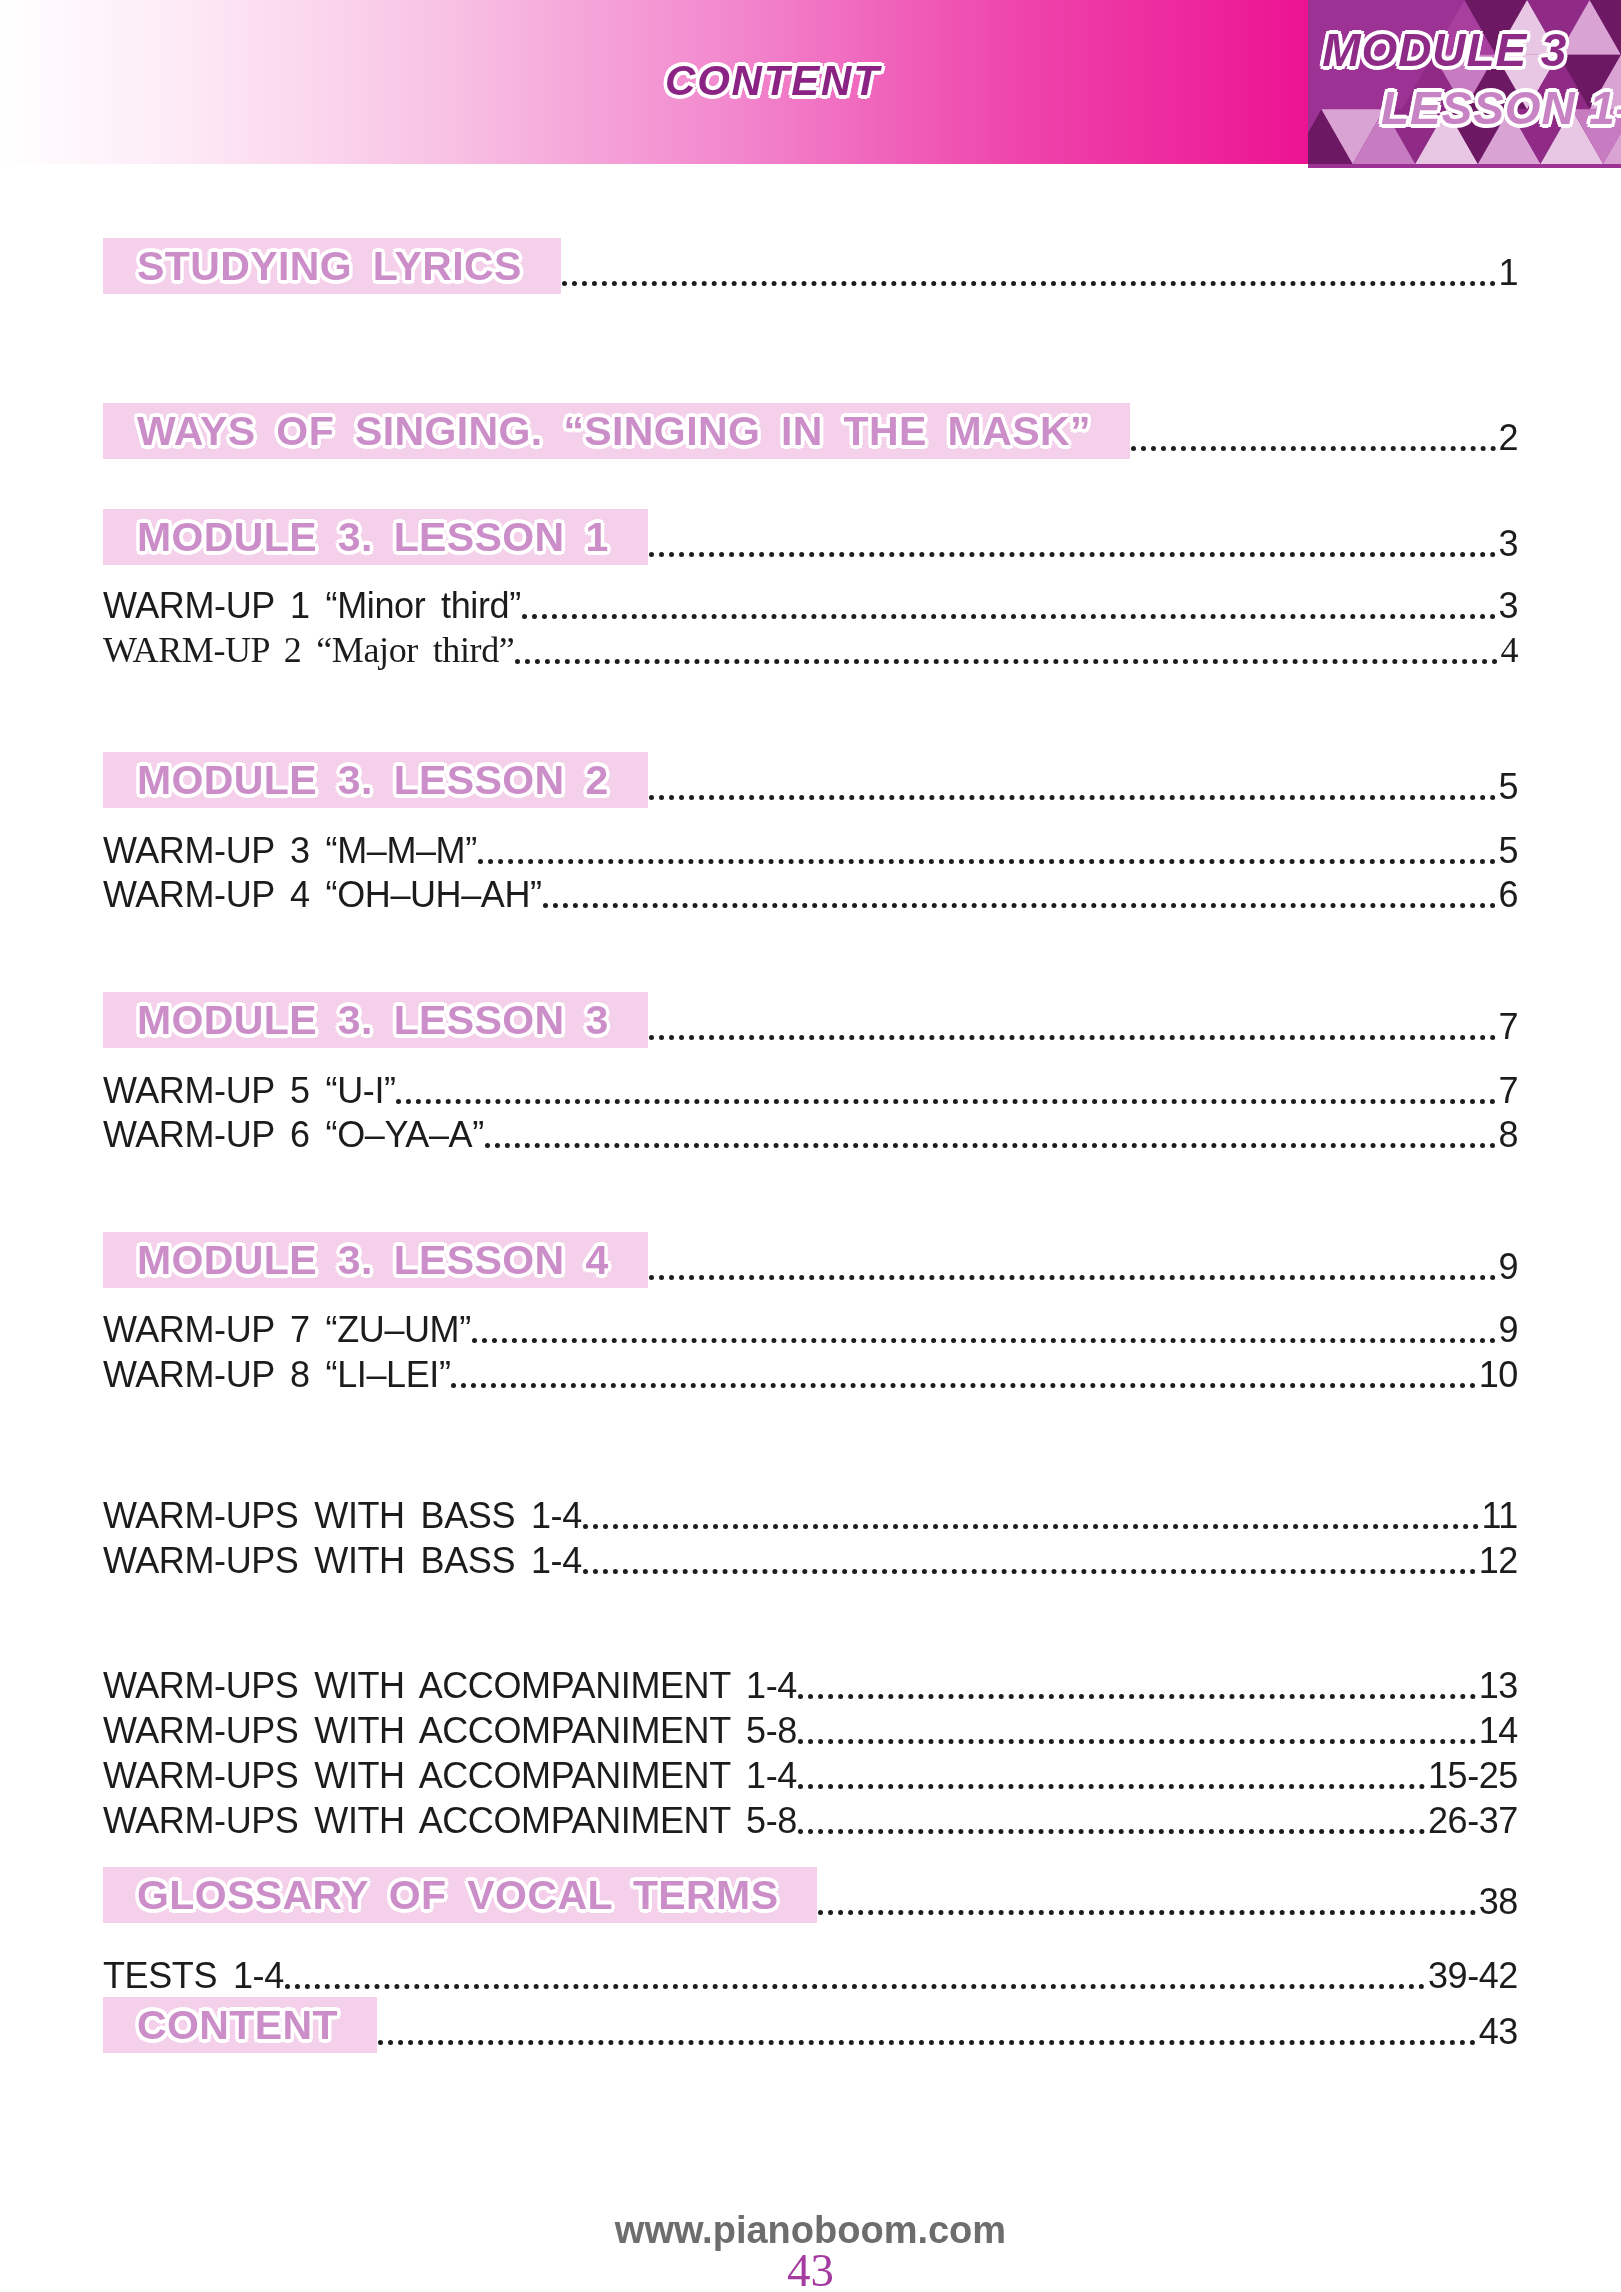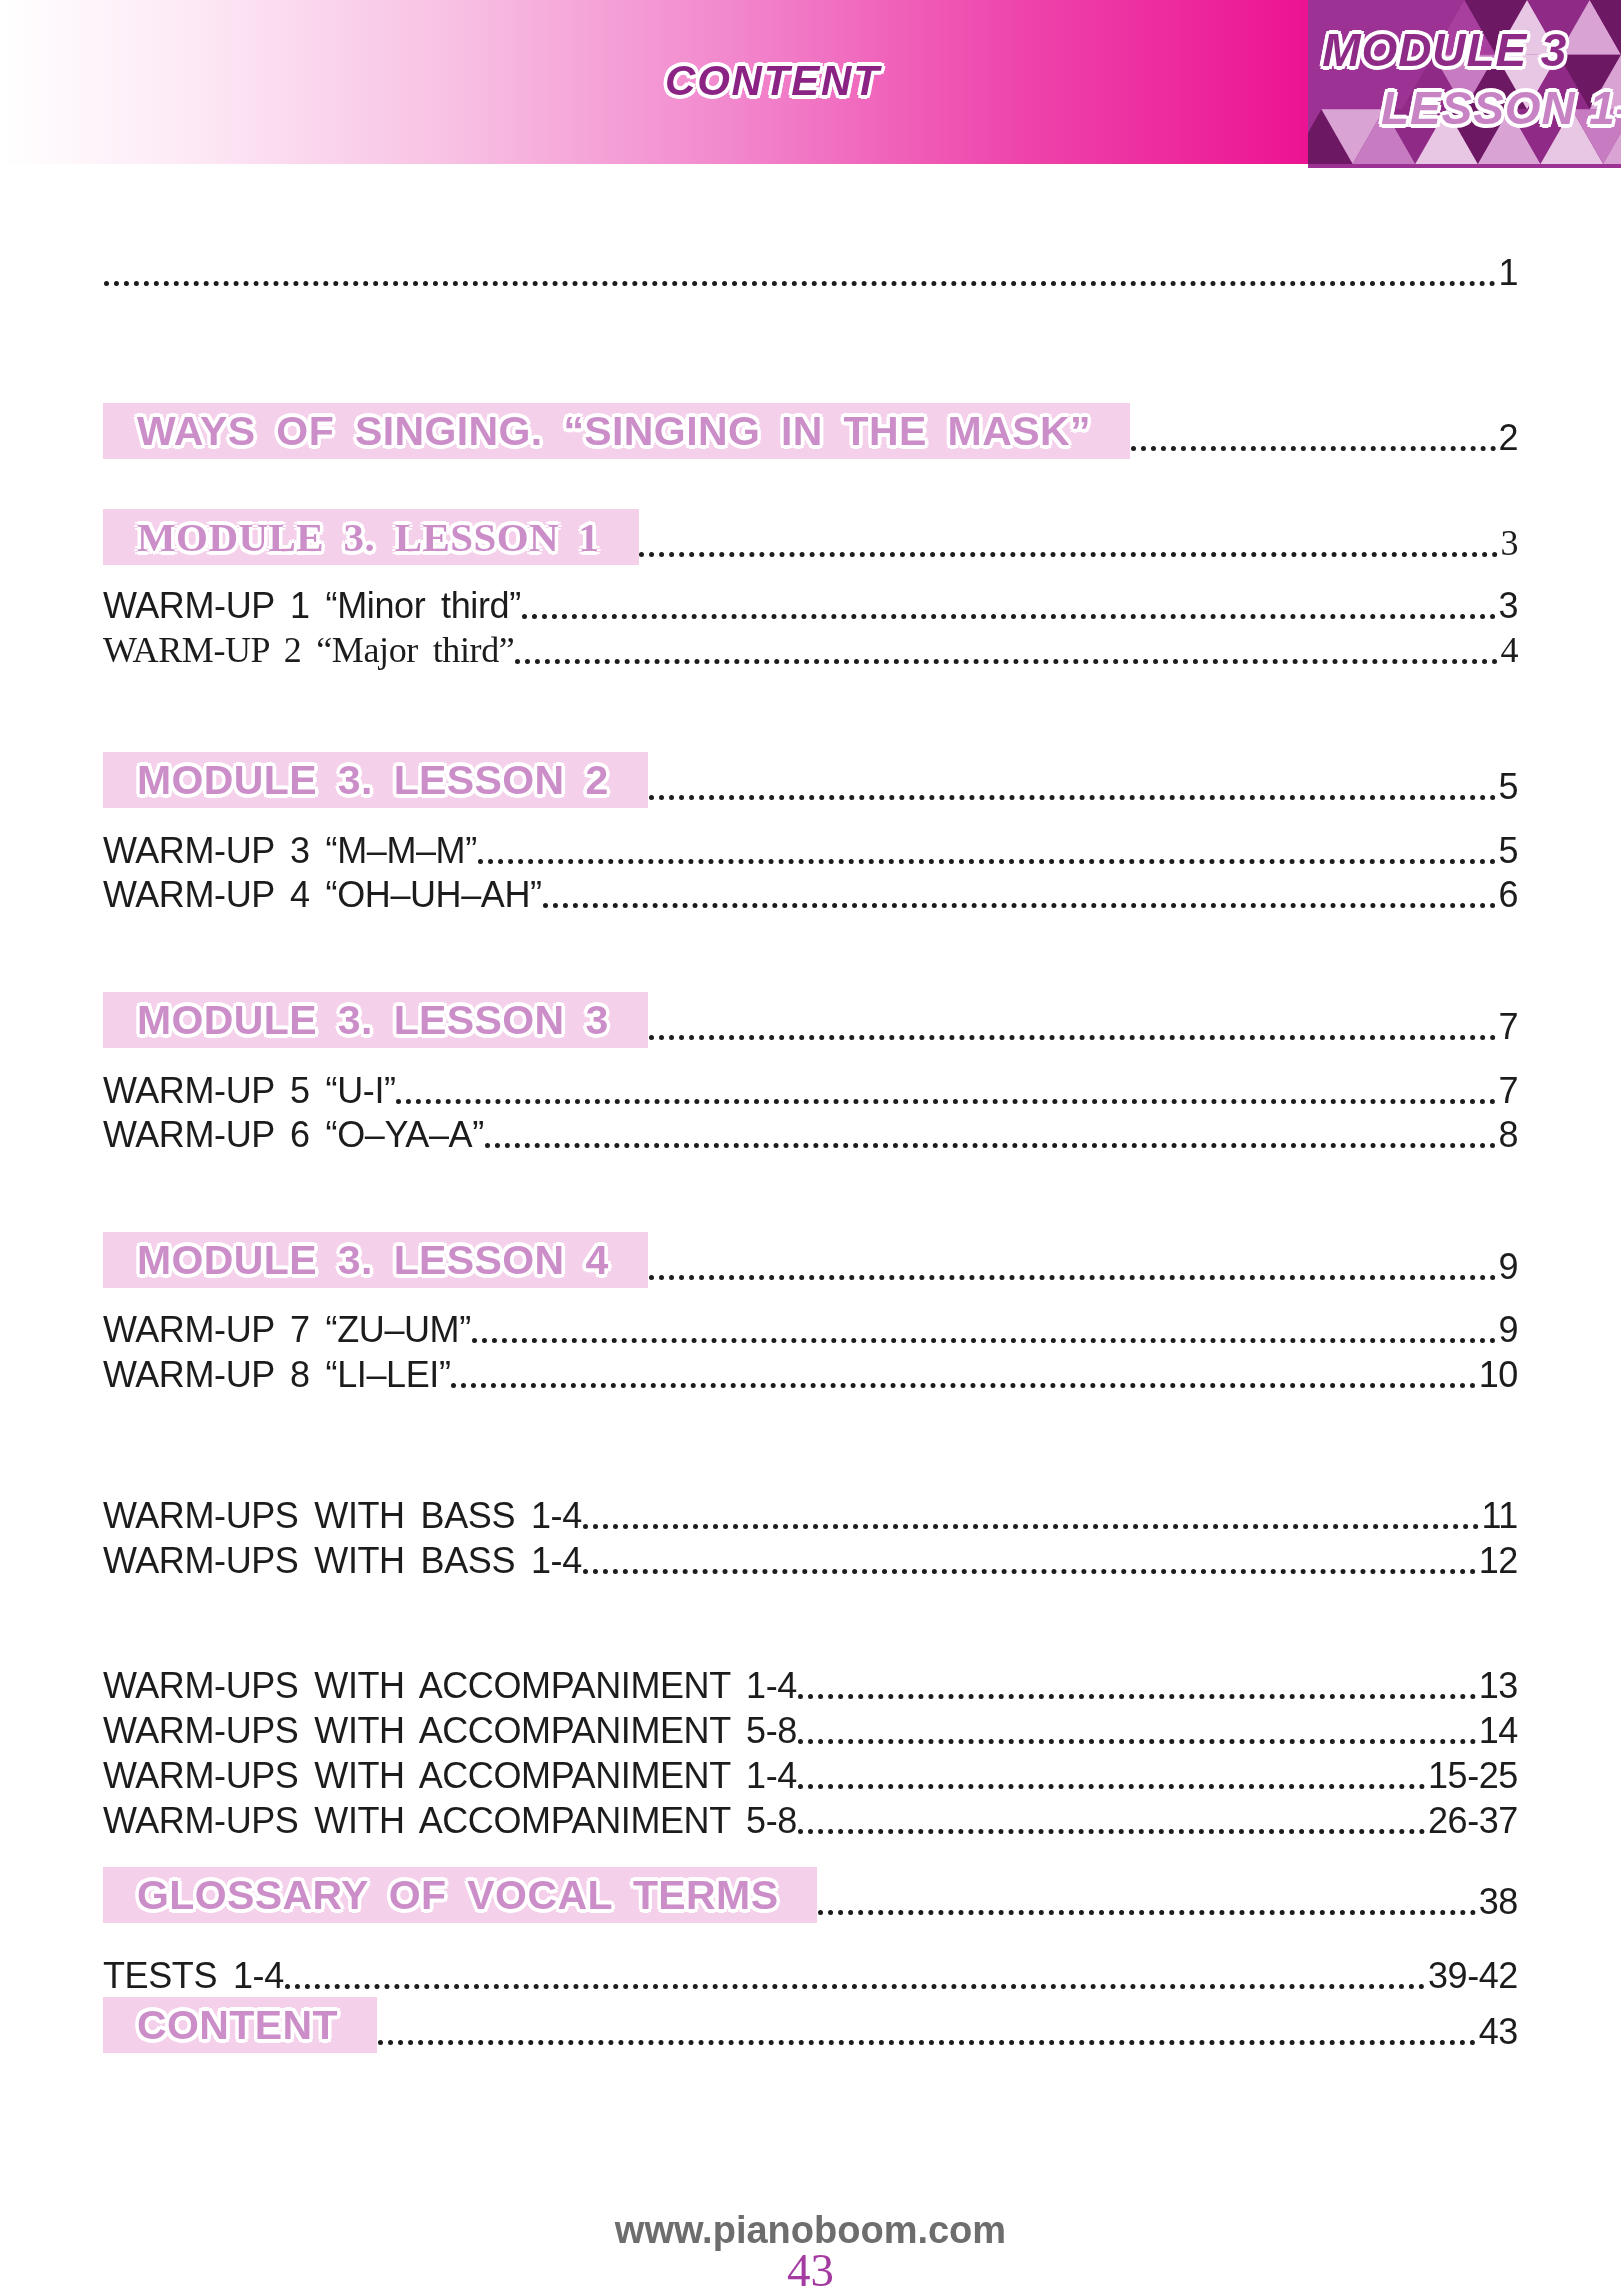--- a/index.html
+++ b/index.html
@@ -118,29 +118,30 @@
       </svg>
       <div class="module-label o-white">MODULE 3</div>
       <div class="lesson-label o-white">LESSON 1–4</div>
     </div>
   </header>
 
   <main>
 
     <div id="toc-rows">
         <div class="toc-row section" style="top: 238px;">
+        <span class="toc-label o-white">STUDYING LYRICS</span>
         <span class="toc-dots"></span>
         <span class="toc-page">1</span>
       </div>
         <div class="toc-row section" style="top: 403px;">
         <span class="toc-label o-white">WAYS OF SINGING. “SINGING IN THE MASK”</span>
         <span class="toc-dots"></span>
         <span class="toc-page">2</span>
       </div>
-        <div class="toc-row section" style="top: 509px; font-family: Liberation Serif, serif;">
+        <div class="toc-row section" style="top: 509px;">
         <span class="toc-label o-white">MODULE 3. LESSON 1</span>
         <span class="toc-dots"></span>
         <span class="toc-page">3</span>
       </div>
         <div class="toc-row item" style="top: 582px;">
         <span class="toc-label">WARM-UP 1 “Minor third”</span>
         <span class="toc-dots"></span>
         <span class="toc-page">3</span>
       </div>
         <div class="toc-row item" style="top: 627px; font-family: Liberation Serif, serif;">

